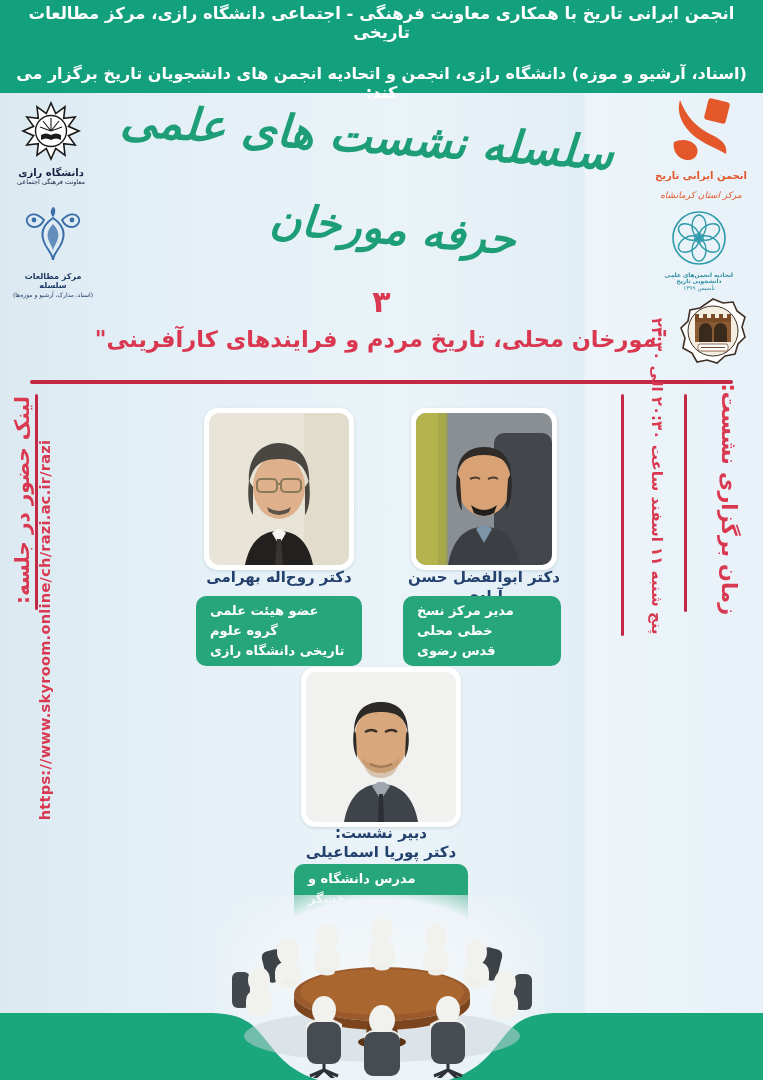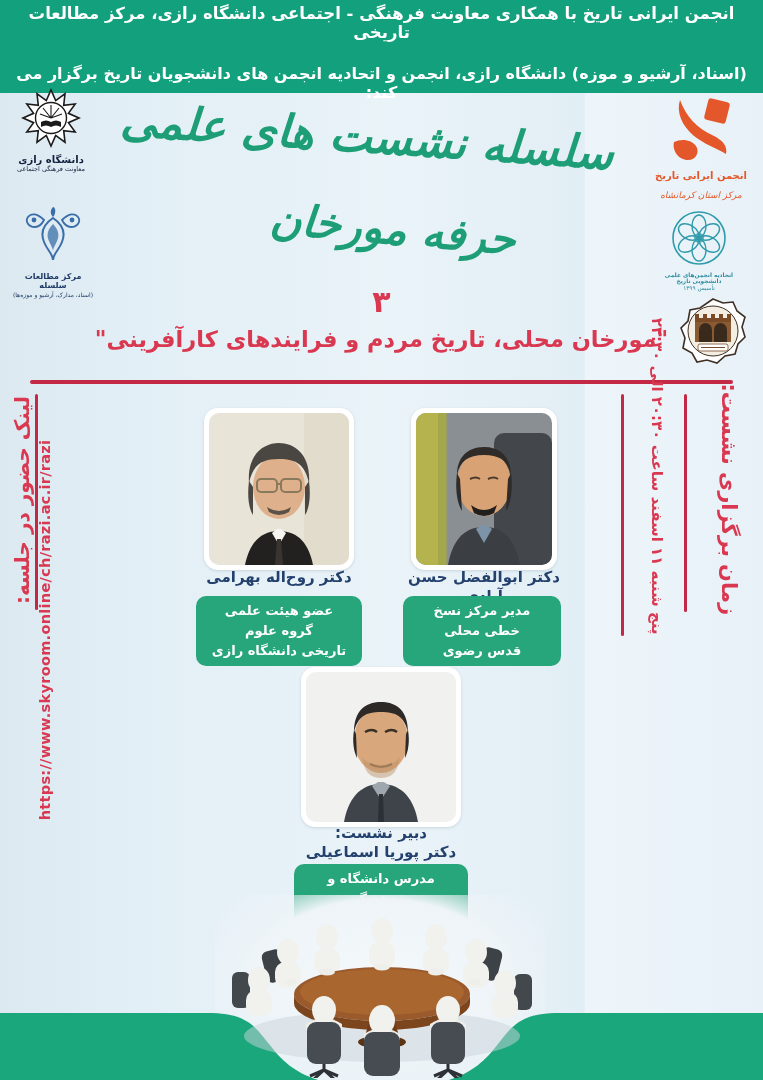--- a/index.html
+++ b/index.html
@@ -14,21 +14,21 @@
     background:#13a07c; color:#fff; display:flex; flex-direction:column;
     justify-content:space-evenly; align-items:center; direction:rtl;
     padding:4px 8px; box-sizing:border-box; text-align:center;gap:22px;
   }
   .banner .l1{font-size:16.5px; font-weight:bold; letter-spacing:.2px;}
   .banner .l2{font-size:16px; font-weight:bold;}
   
   .logo{position:absolute; text-align:center;}
   .logo .cap1{font-weight:bold; direction:rtl;}
   .logo .cap2{direction:rtl;}
-  .logo-razi{left:8px; top:88px; width:86px; color:#13203f;}
+  .logo-razi{left:8px; top:101px; width:86px; color:#13203f;}
   .logo-razi .cap1{font-size:10px; margin-top:2px;}
   .logo-razi .cap2{font-size:6.5px; margin-top:0;}
   .logo-studies{left:10px; top:204px; width:86px; color:#1e3a66;}
   .logo-studies .cap1{font-size:8px; margin-top:2px;}
   .logo-studies .cap2{font-size:6px; margin-top:1px;}
   .logo-iha{right:12px; top:98px; width:100px; color:#e4572a;}
   .logo-iha .cap1{font-size:10px; margin-top:4px;}
   .logo-iha .cap2{font-size:9px; font-style:italic; margin-top:9px;}
   .logo-union{right:20px; top:210px; width:88px; color:#2f8ea0;}
   .logo-union .cap1{font-size:5.8px; margin-top:2px;}
@@ -62,21 +62,21 @@
     position:absolute; background:#fff; border-radius:14px; padding:5px;
     box-sizing:border-box; box-shadow:0 1px 3px rgba(60,90,110,.18);
   }
   .photo-card svg{display:block; border-radius:10px;}
   .person-name{
     position:absolute; text-align:center; color:#24416e; font-weight:bold;
     font-size:15px; direction:rtl; line-height:1.25;
   }
   .role-badge{
     position:absolute; background:#27a67c; color:#fff; font-weight:bold;
-    font-size:13px; text-align:center; padding:5px 14px; border-radius:10px;
+    font-size:13px; text-align:left; padding:5px 14px; border-radius:10px;
     line-height:1.55; direction:rtl; box-sizing:border-box;
   }
   
   .vtext{position:absolute; color:#d93850; font-weight:bold; text-align:center; white-space:nowrap;}
   .schedule-label{width:222px; height:28px; left:616px; top:490px; transform:rotate(90deg); font-size:21px; direction:rtl;}
   .schedule-date{width:245px; height:22px; left:532px; top:501px; transform:rotate(90deg); font-size:15px; direction:rtl;}
   .link-label{width:216px; height:26px; left:-85px; top:487px; transform:rotate(-90deg); font-size:20px; direction:rtl;}
   .link-url{width:478px; height:20px; left:-192px; top:620px; transform:rotate(-90deg); font-size:14.5px; letter-spacing:.3px;}
   .vline{position:absolute; width:3px; background:#c32944; border-radius:2px;}
   .vline-link{left:35px; top:394px; height:216px;}

